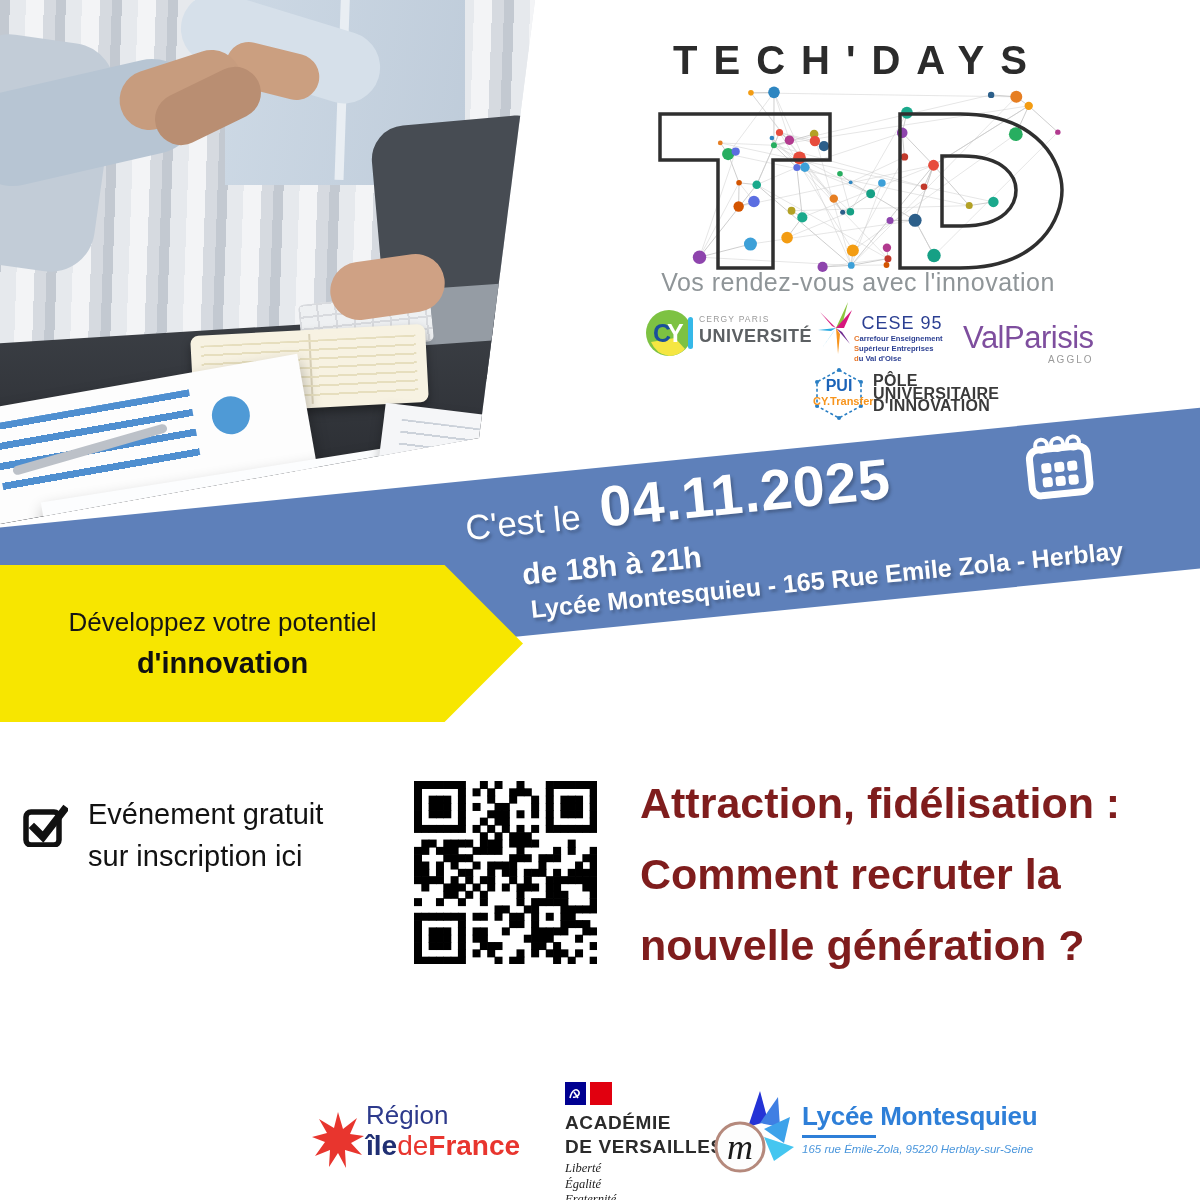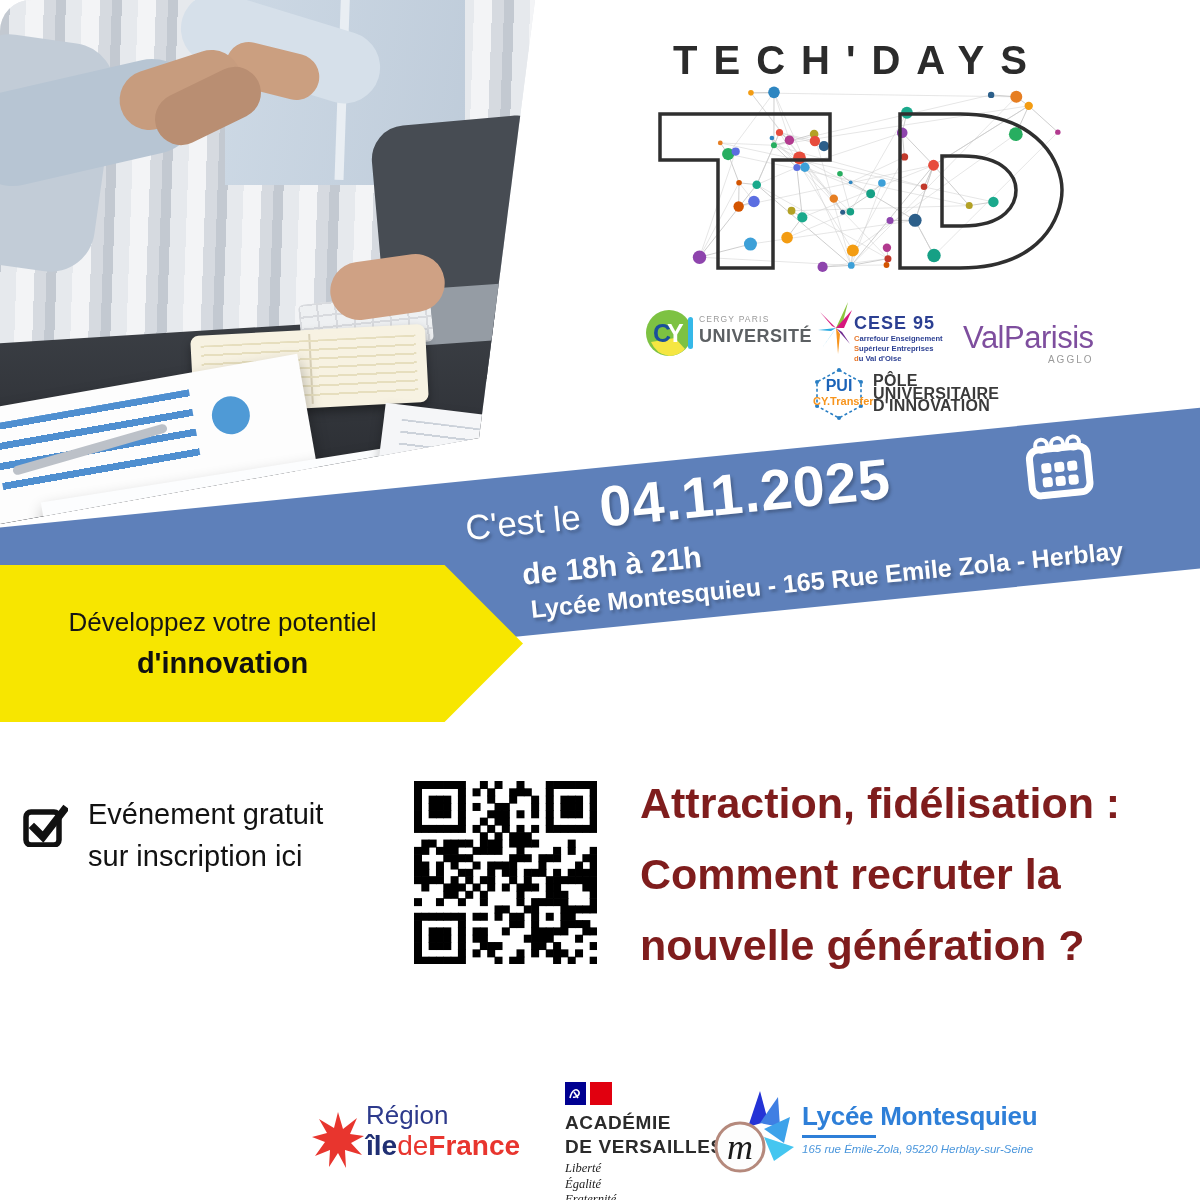--- a/index.html
+++ b/index.html
@@ -1,17 +1,17 @@
 <!DOCTYPE html>
 <html><head>
 <meta charset="utf-8">
 <style>
   html,body{margin:0;padding:0;background:#fff;}
   .canvas{position:relative;width:1200px;height:1200px;background:#ffffff;overflow:hidden;
-          font-family:"Liberation Sans",sans-serif;color:#222;border-radius:31px;}
+          font-family:"Liberation Sans",sans-serif;color:#222;}
   .abs{position:absolute;}
 
   
   .photo{left:0;top:0;width:540px;height:530px;z-index:1;
          clip-path:polygon(0 0,535px 0,479px 438px,0 524px);background:#e8eaee;}
   .blinds{position:absolute;inset:0;
     background:repeating-linear-gradient(92deg,#c3c9d1 0 10px,#e6e9ed 10px 26px,#f3f4f6 26px 44px,#d6dae0 44px 56px);}
   .body-left{position:absolute;left:-45px;top:38px;width:150px;height:230px;background:#c2ccd7;
     border-radius:44px;transform:rotate(8deg);}
   .torso{position:absolute;left:225px;top:-25px;width:240px;height:210px;background:linear-gradient(100deg,#cdd9e5,#bfccda);
@@ -73,21 +73,21 @@
     color:#8f9598;letter-spacing:.5px;z-index:4;}
 
   
   .partners{z-index:4;}
   .cy-logo{left:645px;top:308px;}
   .cy-text{left:699px;top:315px;line-height:1;}
   .cy-small{font-size:8.5px;color:#9a9a9a;letter-spacing:1.2px;}
   .cy-name{font-size:18px;color:#5c6063;font-weight:600;letter-spacing:.5px;margin-top:3px;}
   .cese-star{left:818px;top:300px;}
   .cese-text{left:854px;top:314px;line-height:1;}
-  .cese-name{font-size:18px;font-weight:700;color:#2b3f92;letter-spacing:1px;}
+  .cese-name{font-size:18px;font-weight:400;color:#2b3f92;letter-spacing:1px;text-align:right;}
   .cese-sub{font-size:7.6px;font-weight:700;color:#2b3f92;margin-top:2.5px;}
   .cese-sub::first-letter{color:#e8772a;}
   .vp{left:963px;top:322px;line-height:1;}
   .vp-name{font-size:31px;color:#7e4e9e;font-weight:500;letter-spacing:-.5px;}
   .vp-sub{font-size:10px;color:#9a9a9a;letter-spacing:2px;text-align:right;margin-top:2px;}
   .pui{left:813px;top:368px;}
   .pui-hex{position:absolute;left:0;top:0;}
   .pui-mono{position:absolute;left:0;top:10px;width:52px;text-align:center;font-size:16px;font-weight:700;color:#1b63b8;line-height:1;}
   .pui-brand{position:absolute;left:0;top:27px;width:52px;text-align:center;font-size:11px;font-weight:700;color:#f7941d;}
   .pui-lines{position:absolute;left:60px;top:7px;font-size:16px;font-weight:600;color:#3a3a3a;line-height:12.5px;letter-spacing:.3px;}
@@ -324,20 +324,21 @@
         <circle cx="258.9214143753052" cy="26.735899686813354" r="5.9" fill="#1aa98c"></circle>
         <circle cx="139.08784651756287" cy="151.61483526229858" r="5.8" fill="#f39c12"></circle>
         <circle cx="242.0523624420166" cy="134.46051168441772" r="3.5" fill="#8e44ad"></circle>
         <circle cx="191.95896339416504" cy="87.70380163192749" r="2.8" fill="#27ae60"></circle>
         <circle cx="175.98800086975098" cy="60.21213674545288" r="5.1" fill="#2c5f8a"></circle>
       </g>
     <path d="M12,28 H182 V74 H125 V182 H70 V74 H12 Z" fill="none" stroke="#2f2f2f" stroke-width="3.5"></path>
     <path d="M252,28 H312 C394,28 414,80 414,104 C414,130 394,182 312,182 H252 Z" fill="none" stroke="#2f2f2f" stroke-width="3.5"></path>
     <path d="M294,70 H314 C358,70 368,92 368,104 C368,118 358,140 314,140 H294 Z" fill="none" stroke="#2f2f2f" stroke-width="3.5"></path>
   </svg>
+  <div class="abs tagline">Vos rendez-vous avec l'innovation</div>
 
   <div class="partners">
     <svg class="abs cy-logo" width="50" height="50" viewBox="0 0 50 50">
       <circle cx="24" cy="25" r="23" fill="#7dc242"></circle>
       <path d="M6,34 A23,23 0 0 0 24,48 A23,23 0 0 0 40,41 L30,30 Z" fill="#f5e642"></path>
       <rect x="43" y="9" width="5" height="32" rx="2.5" fill="#35b8e8"></rect>
       <text x="8" y="34" font-size="25" font-weight="700" fill="#1b4f9c" font-family="Liberation Sans, sans-serif">C</text>
       <text x="22" y="34" font-size="25" font-weight="700" fill="#ffffff" font-family="Liberation Sans, sans-serif">Y</text>
     </svg>
     <div class="abs cy-text">

